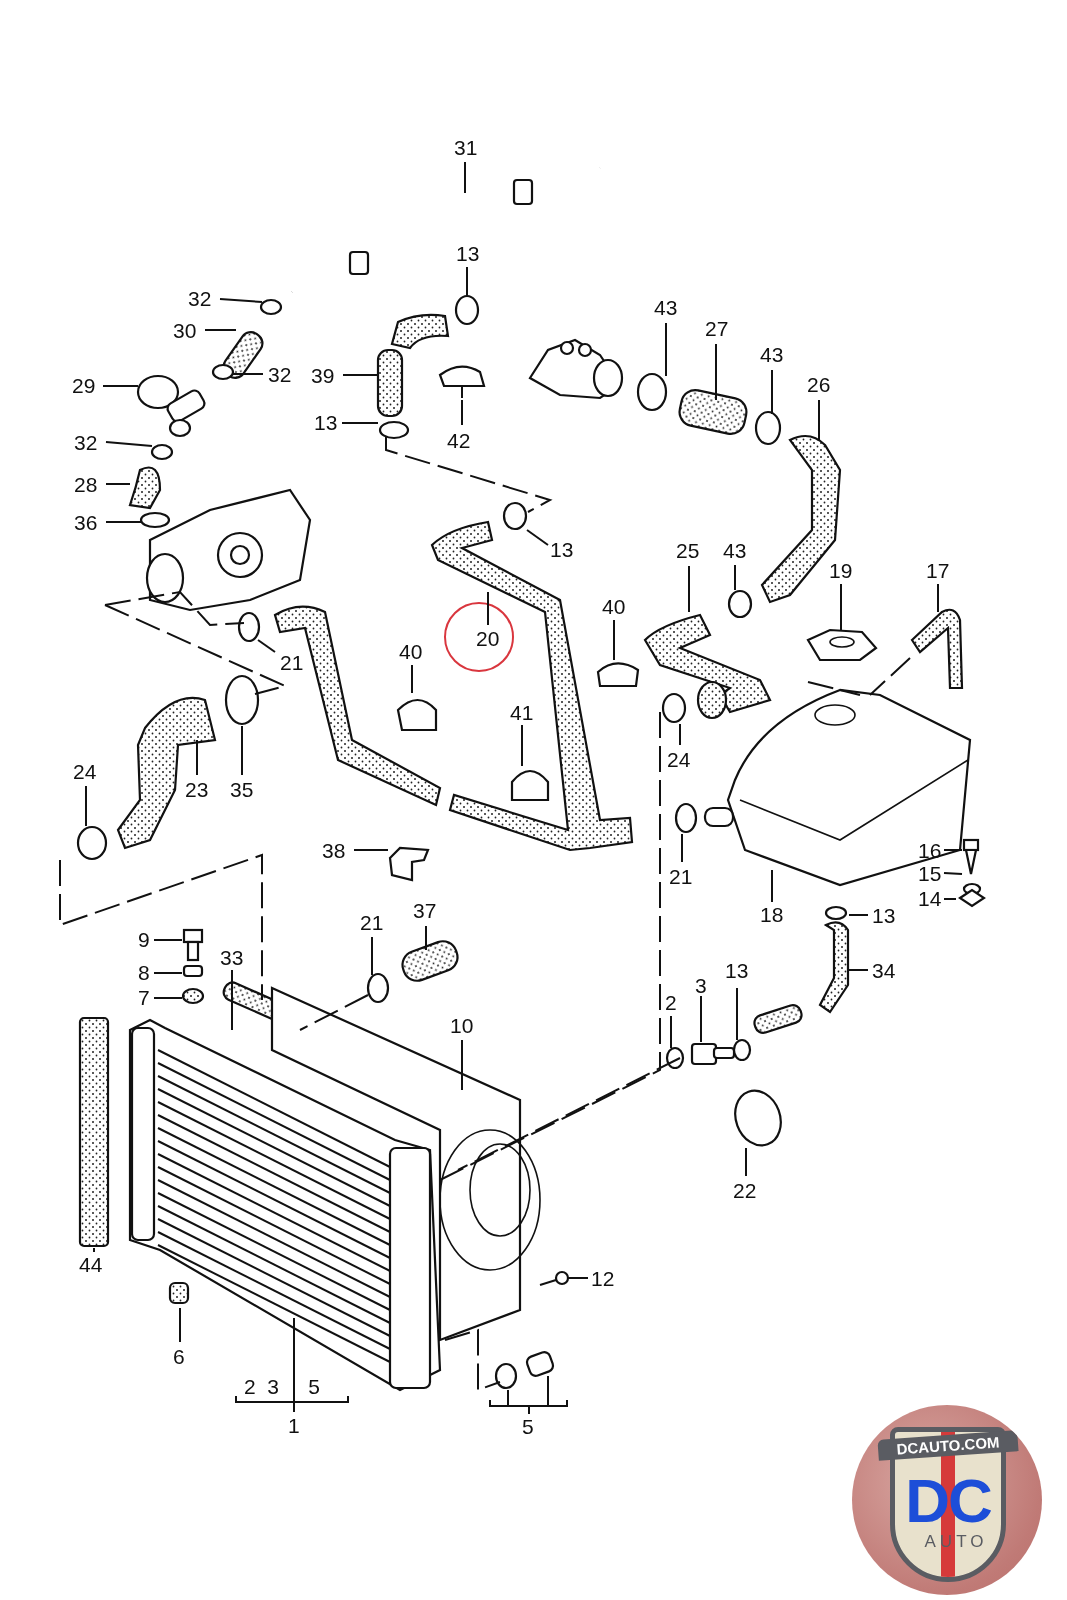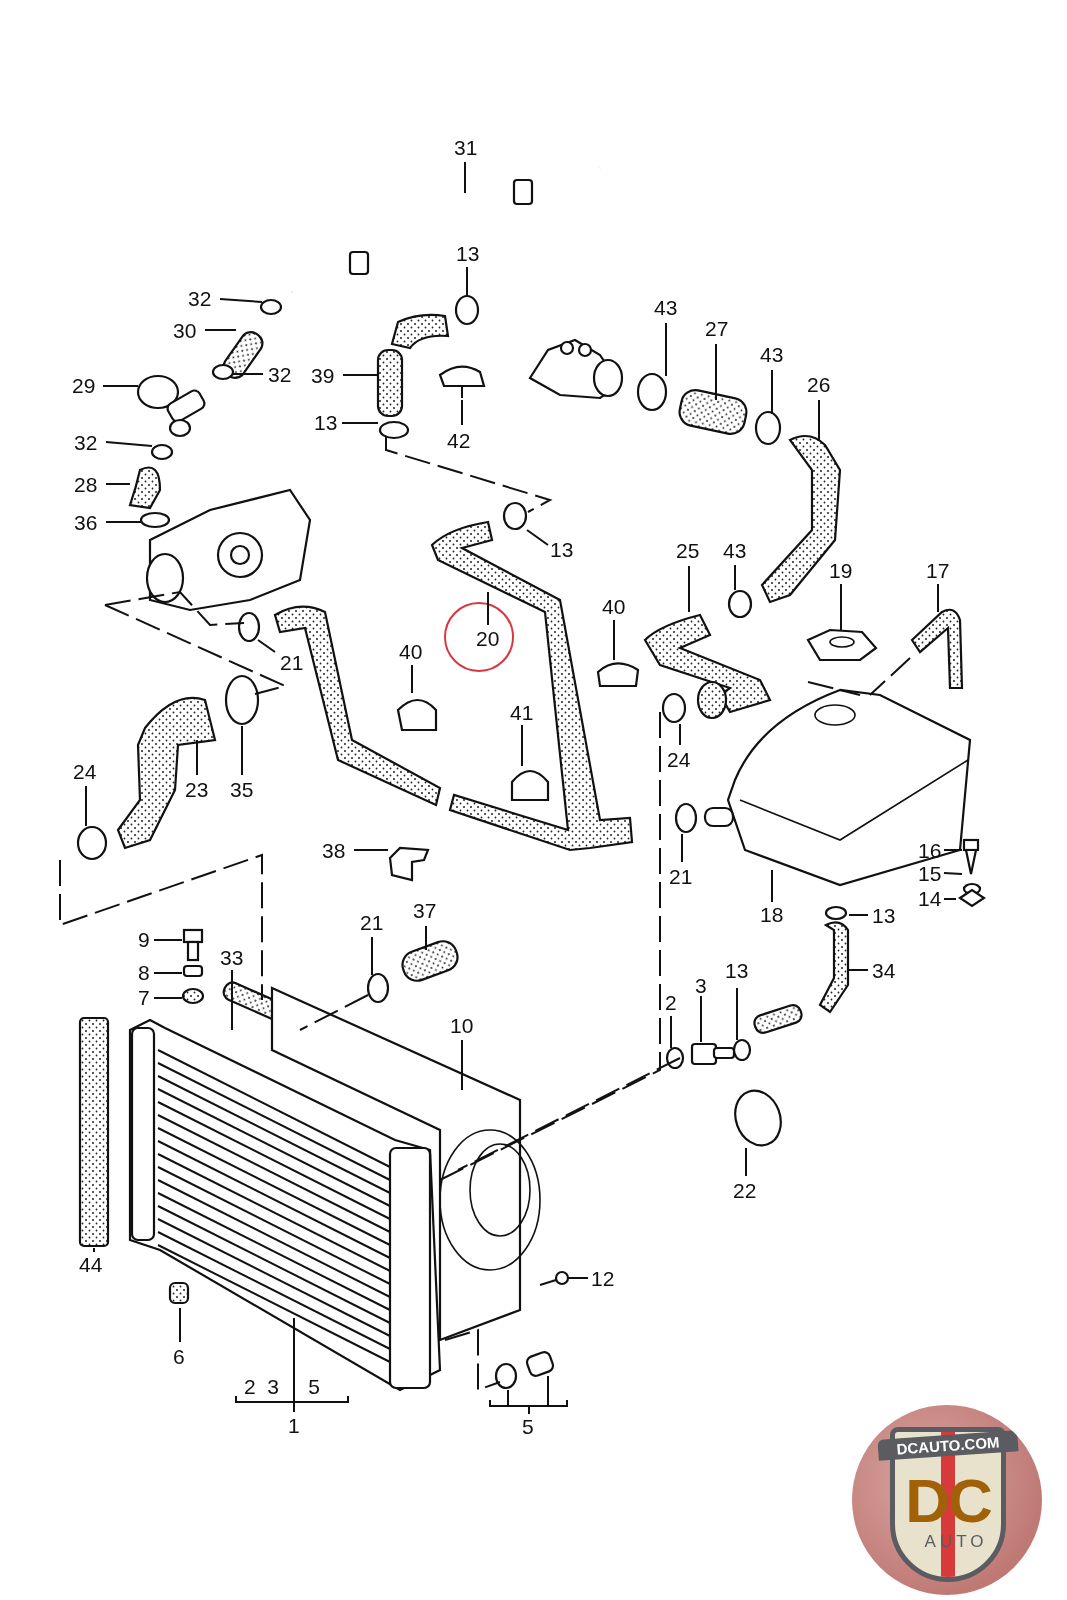--- a/index.html
+++ b/index.html
@@ -17,21 +17,21 @@
           background: radial-gradient(circle at 40% 40%, #d9a7a2, #c07a76 70%, #b96f6b);
           overflow: hidden; }
   #logo .shield { position: absolute; left: 38px; top: 22px; width: 116px; height: 155px;
           background: #e8e1cc; border: 5px solid #5a5c62; border-radius: 8px 8px 58px 58px;
           box-sizing: border-box; overflow: hidden; }
   #logo .stripe { position: absolute; left: 46px; top: 0; width: 14px; height: 100%; background: #d63a3a; }
   #logo .site { position: absolute; left: 26px; top: 30px; width: 140px; text-align: center;
           font-weight: bold; font-size: 15px; color: #fff; background: #5a5c62; padding: 2px 0;
           border-radius: 6px 6px 0 0; transform: rotate(-4deg); }
   #logo .dc { position: absolute; left: 0; top: 38px; width: 106px; text-align: center;
-          font-weight: bold; font-size: 62px; letter-spacing: -2px; color: #a16207; line-height: 62px; }
+          font-weight: bold; font-size: 62px; letter-spacing: -2px; color: #1d4ed8; line-height: 62px; }
   #logo .auto { position: absolute; left: 8px; top: 100px; width: 106px; text-align: center;
           font-size: 17px; letter-spacing: 4px; color: #5a5c62; }
 </style>
 </head>
 <body>
 
 <svg id="diagram" viewBox="0 0 1067 1600" xmlns="http://www.w3.org/2000/svg">
   <defs>
     <pattern id="dots" width="7" height="7" patternUnits="userSpaceOnUse">
       <rect width="7" height="7" fill="#fff"></rect>

